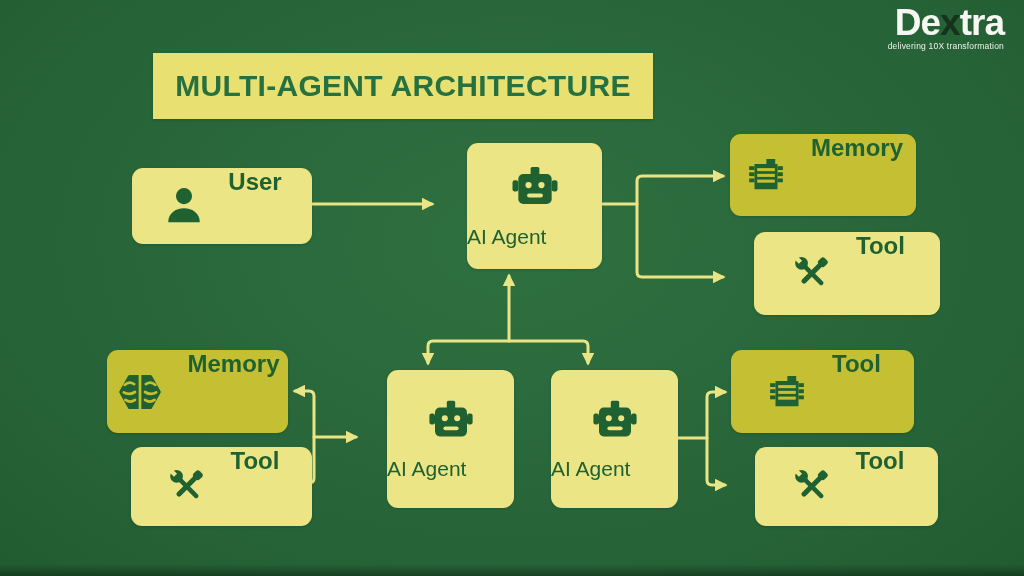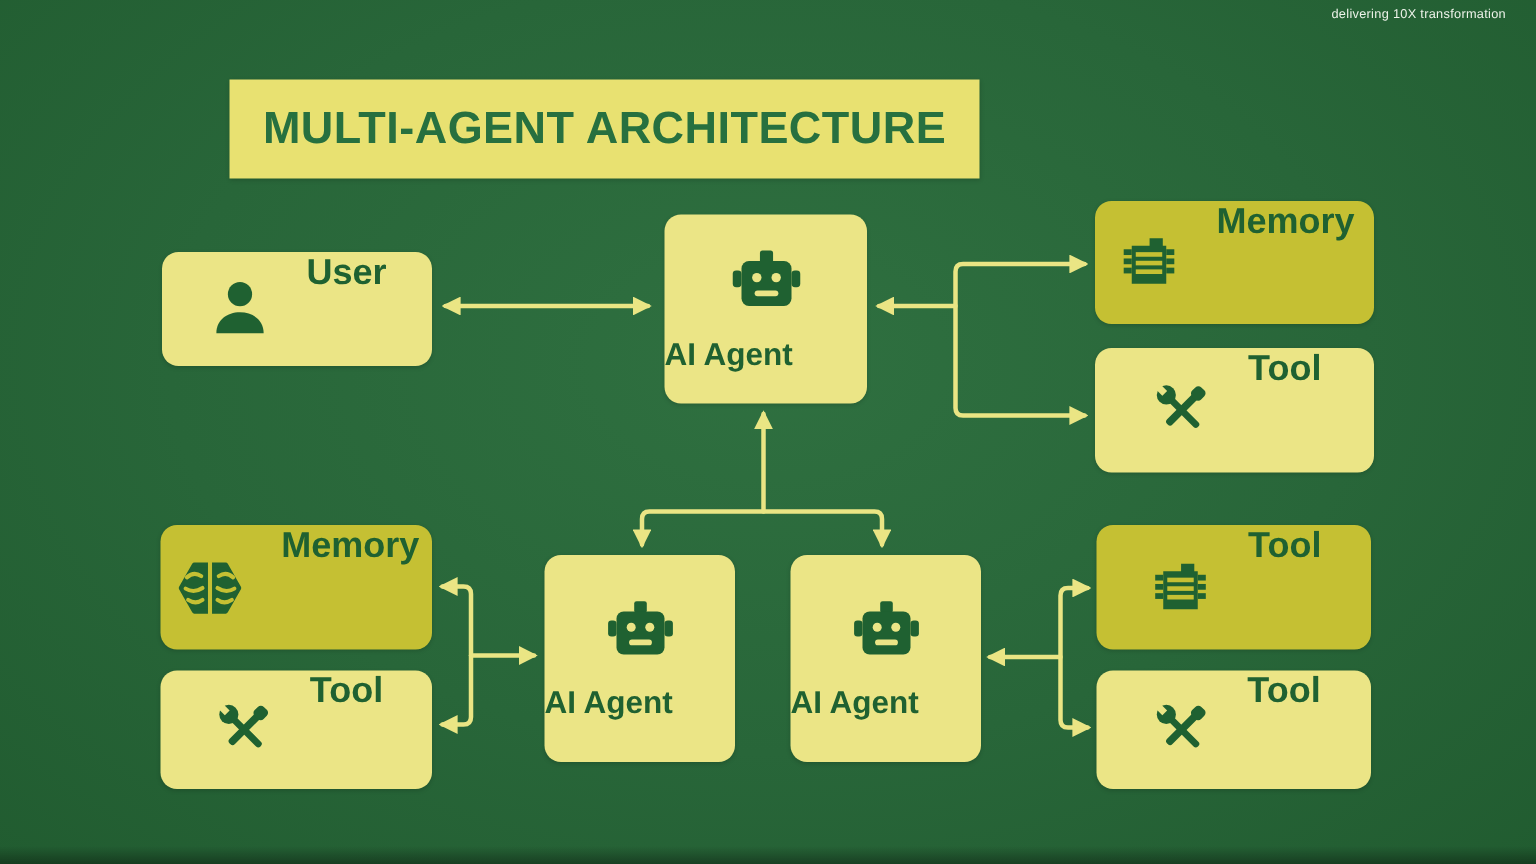--- a/index.html
+++ b/index.html
@@ -40,26 +40,26 @@
   .title-box .title-text{
     font-size:30px;font-weight:800;color:#27703f;letter-spacing:.3px;
   }
 
   
   .node{
     position:absolute;border-radius:11px;display:flex;justify-content:center;
     box-shadow:0 1px 3px rgba(0,0,0,.15);
     color:var(--green-ink);
   }
-  .node.light{background:var(--yellow-light);--cut:var(--yellow-light);}
+  .node.light{background:var(--yellow-light);margin-left:24px;--cut:var(--yellow-light);}
   .node.olive{background:var(--yellow-olive);--cut:var(--yellow-olive);}
   .node.row{flex-direction:row;gap:22px;}
   .node.col{flex-direction:column;gap:11px;}
   .node .label{font-size:24px;font-weight:600;}
-  .node.col .label{font-size:21px;font-weight:700;}
+  .node.col .label{font-size:21px;font-weight:400;}
   .icon{display:flex;align-items:center;justify-content:center;}
   .icon svg{display:block;}
   .cut{fill:var(--cut);}
   .cut-stroke{stroke:var(--cut);fill:none;stroke-width:1.3;stroke-linecap:round;}
 </style>
 </head>
 <body>
 
 <div class="stage">
 
@@ -85,20 +85,21 @@
 
       <path d="M314 437 H356" marker-end="url(#arw)"></path>
 
       <path d="M725 392 H712 Q707 392 707 397 V480 Q707 485 712 485 H725" marker-start="url(#arw)" marker-end="url(#arw)"></path>
 
       <path d="M707 438 H660" marker-end="url(#arw)"></path>
     </g>
   </svg>
 
   <div class="logo">
+    <div class="word"><span>De</span><span class="x">x</span><span>tra</span></div>
     <div class="tagline">delivering 10X transformation</div>
   </div>
 
   <div class="title-box">
     <span class="title-text">MULTI-AGENT ARCHITECTURE</span>
   </div>
 
   <div class="node row light" style="left:108px;top:168px;width:180px;height:76px;">
     <span class="icon">
       <svg width="44" height="44" viewBox="0 0 24 24" fill="currentColor">

